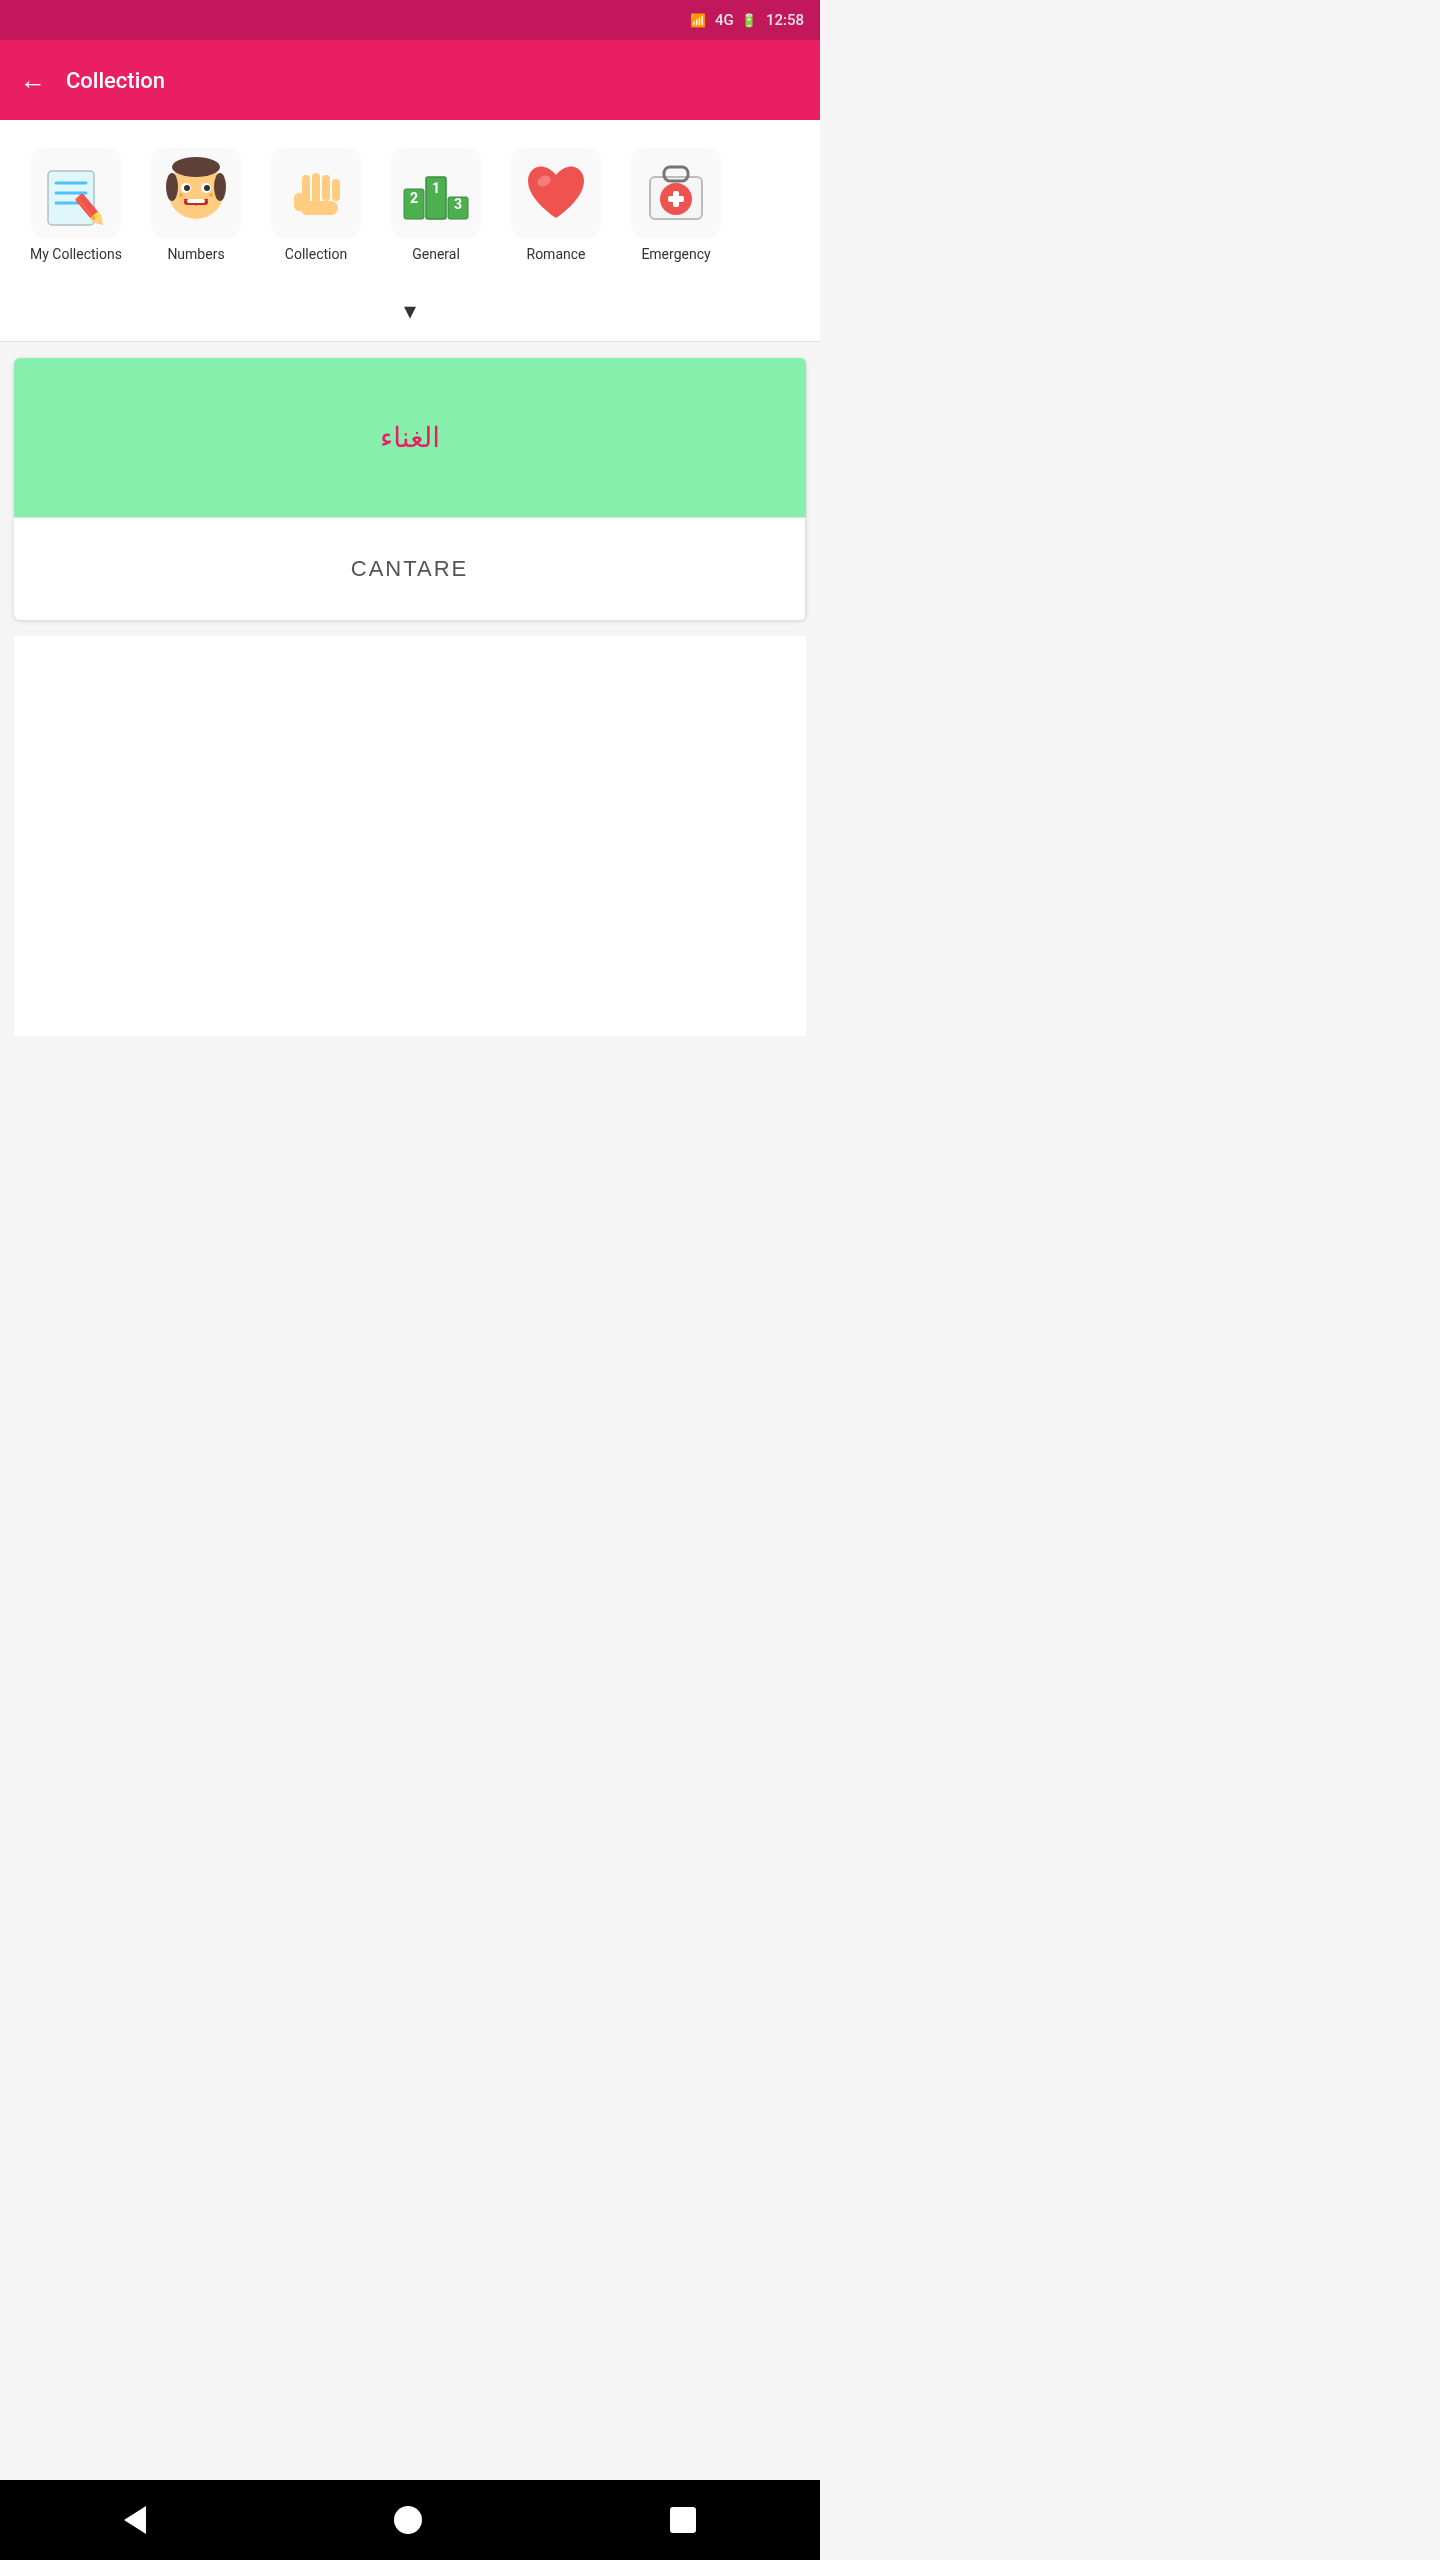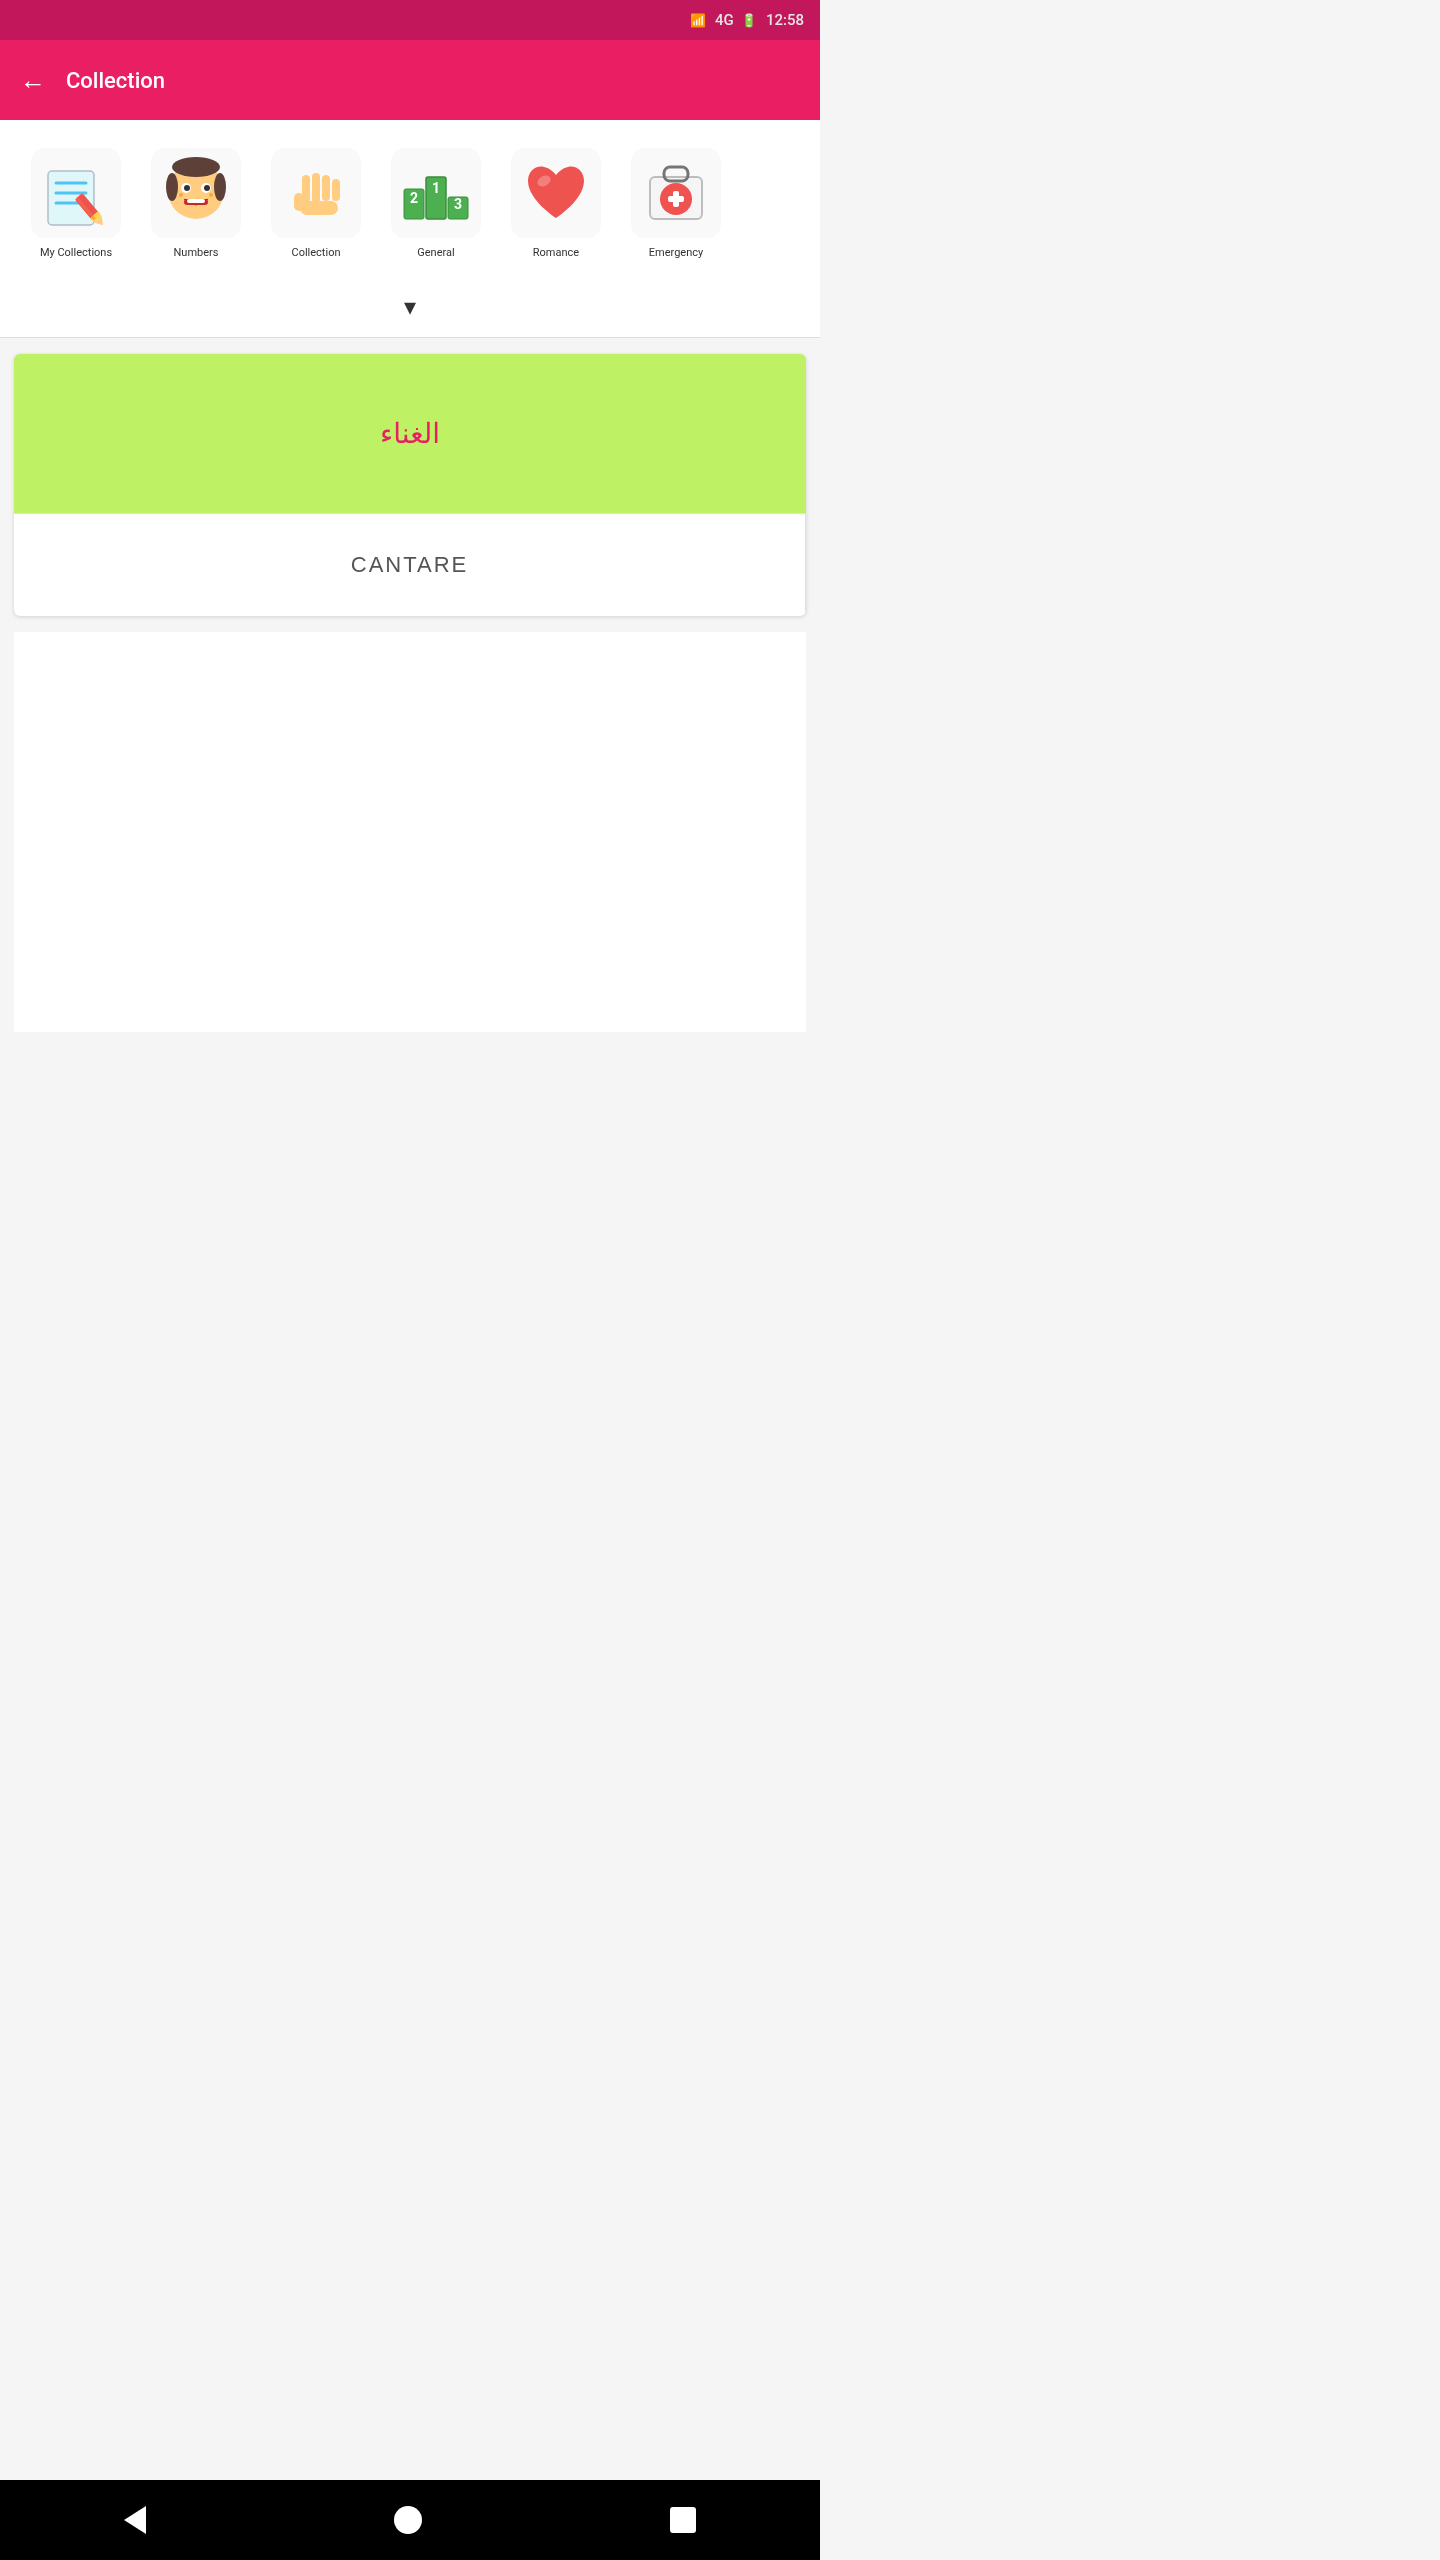--- a/index.html
+++ b/index.html
@@ -79,21 +79,21 @@
       height: 90px;
       display: flex;
       align-items: center;
       justify-content: center;
       border-radius: 14px;
       overflow: hidden;
       background: #f9f9f9;
       margin-bottom: 8px;
     }
     .category-label {
-      font-size: 11px;
+      font-size: 14px;
       color: #333;
       text-align: center;
       line-height: 1.2;
       word-break: break-word;
       max-width: 100px;
     }
 
     
     .chevron-section {
       background: white;
@@ -103,21 +103,21 @@
       border-bottom: 1px solid #ddd;
     }
     .chevron-down {
       font-size: 24px;
       color: #333;
       cursor: pointer;
     }
 
     
     .flashcard-section {
-      background: #bef264;
+      background: #86efac;
       margin: 16px 14px;
       border-radius: 6px;
       box-shadow: 0 1px 4px rgba(0,0,0,0.15);
       overflow: hidden;
     }
     .flashcard-question {
       padding: 40px 20px;
       text-align: center;
       border-bottom: 1px solid #e0e0e0;
       min-height: 160px;

